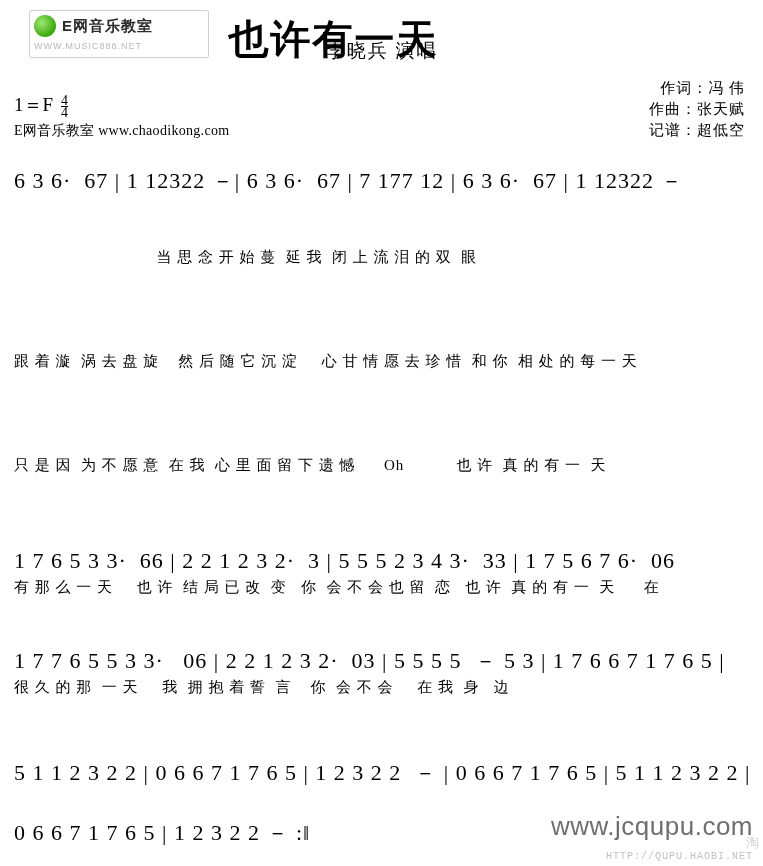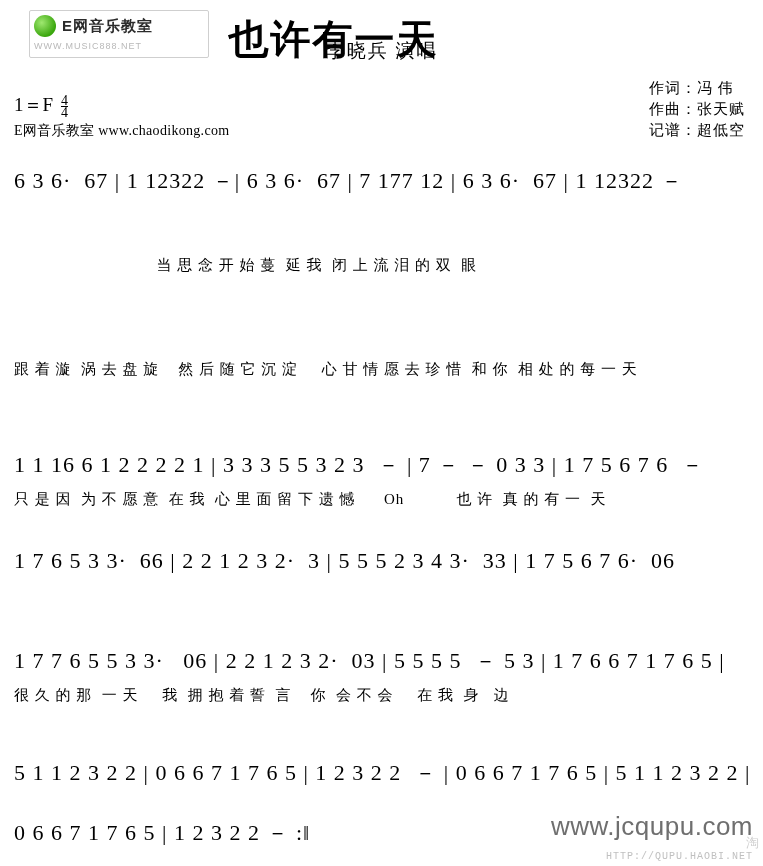--- a/index.html
+++ b/index.html
@@ -39,21 +39,21 @@
     position:absolute;top:12px;left:0;width:667px;text-align:center;
     font-family:"Liberation Serif",serif;
     font-size:40px;font-weight:bold;letter-spacing:2px;
   }
   .subtitle{
     position:absolute;top:38px;left:0;width:763px;text-align:center;
     font-size:19px;letter-spacing:2px;
   }
   
   .credits{
-    position:absolute;right:18px;top:78px;text-align:left;
+    position:absolute;right:18px;top:78px;text-align:right;
     font-size:15px;line-height:21px;letter-spacing:1px;
   }
   
   .keysig{
     position:absolute;left:14px;top:92px;
     font-family:"Liberation Serif",serif;font-size:19px;
     display:flex;align-items:center;
   }
   .meter{
     display:inline-block;margin-left:8px;text-align:center;
@@ -68,21 +68,21 @@
   
   .sys{position:absolute;left:14px;width:735px;}
   .notes{
     font-family:"Liberation Serif",serif;
     font-size:22px;letter-spacing:1px;white-space:pre;
     line-height:26px;
   }
   .lyrics{
     font-family:"Liberation Serif",serif;
     font-size:15px;white-space:pre;letter-spacing:1px;
-    margin-top:12px;
+    margin-top:4px;
   }
   
   .wm-main{
     position:absolute;right:10px;bottom:24px;
     font-family:"Liberation Sans",sans-serif;
     font-size:26px;color:#6f6f6f;letter-spacing:.5px;margin-left:41px;
   }
   .wm-sub{
     position:absolute;right:10px;bottom:4px;
     font-family:Liberation Mono, monospace;
@@ -129,26 +129,26 @@
 
 <div class="sys" style="top:244px">
   <div class="lyrics">                              当 思 念 开 始 蔓  延 我  闭 上 流 泪 的 双  眼</div>
 </div>
 
 <div class="sys" style="top:348px">
   <div class="lyrics">跟 着 漩  涡 去 盘 旋    然 后 随 它 沉 淀     心 甘 情 愿 去 珍 惜  和 你  相 处 的 每 一 天</div>
 </div>
 
 <div class="sys" style="top:452px">
-  <div class="notes">1 1 16 6 1 2 2 2 2 1 | 3 3 3 5 5 3 2 3  － | 7 － － 0 3 3 | 1 7 5 6 7 6  －</div>
   <div class="lyrics">只 是 因  为 不 愿 意  在 我  心 里 面 留 下 遗 憾      Oh           也 许  真 的 有 一  天</div>
 </div>
 
 <div class="sys" style="top:548px">
   <div class="notes">1 7 6 5 3 3·  66 | 2 2 1 2 3 2·  3 | 5 5 5 2 3 4 3·  33 | 1 7 5 6 7 6·  06</div>
+  <div class="lyrics">有 那 么 一 天     也 许  结 局 已 改  变   你  会 不 会 也 留  恋   也 许  真 的 有 一  天      在</div>
 </div>
 
 <div class="sys" style="top:648px">
   <div class="notes">1 7 7 6 5 5 3 3·   06 | 2 2 1 2 3 2·  03 | 5 5 5 5  － 5 3 | 1 7 6 6 7 1 7 6 5 |</div>
   <div class="lyrics">很 久 的 那  一 天     我  拥 抱 着 誓  言    你  会 不 会     在 我  身   边</div>
 </div>
 
 <div class="sys" style="top:760px">
   <div class="notes">5 1 1 2 3 2 2 | 0 6 6 7 1 7 6 5 | 1 2 3 2 2  － | 0 6 6 7 1 7 6 5 | 5 1 1 2 3 2 2 |</div>
   <div class="lyrics"></div>

